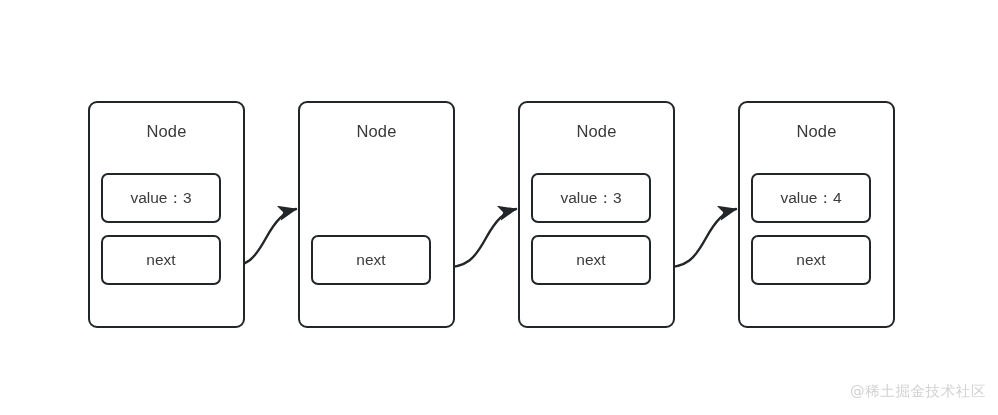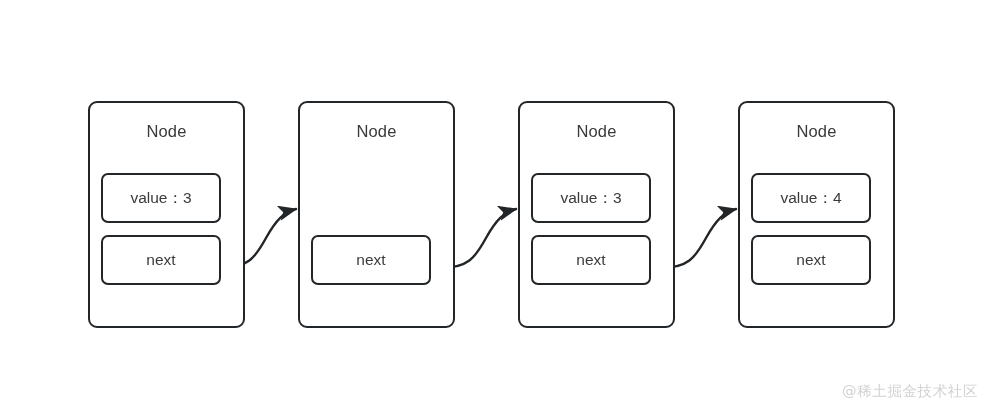--- a/index.html
+++ b/index.html
@@ -74,21 +74,21 @@
     position: absolute;
     left: 0;
     top: 0;
     width: 998px;
     height: 415px;
     pointer-events: none;
   }
 
   .watermark {
     position: absolute;
-    right: 20px;
+    right: 12px;
     bottom: 14px;
     font-size: 14.5px;
     color: #d2d2d2;
     letter-spacing: 0.6px;
     white-space: nowrap;
     font-family: "DejaVu Sans", "Liberation Sans", sans-serif;
   }
 </style>
 </head>
 <body>

